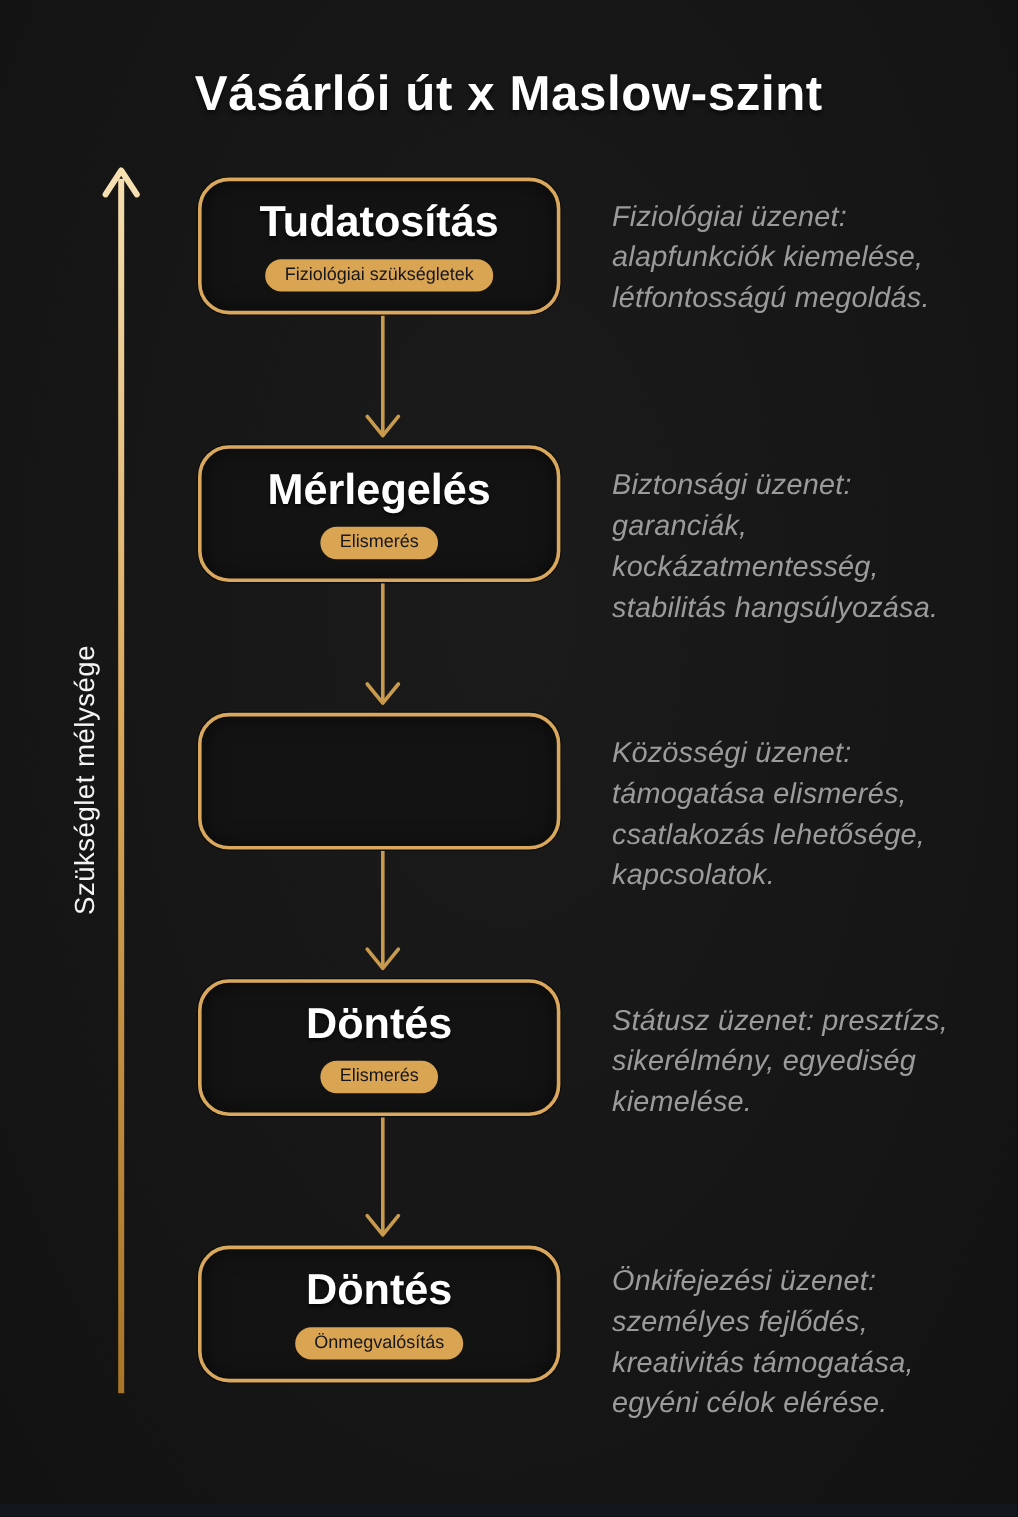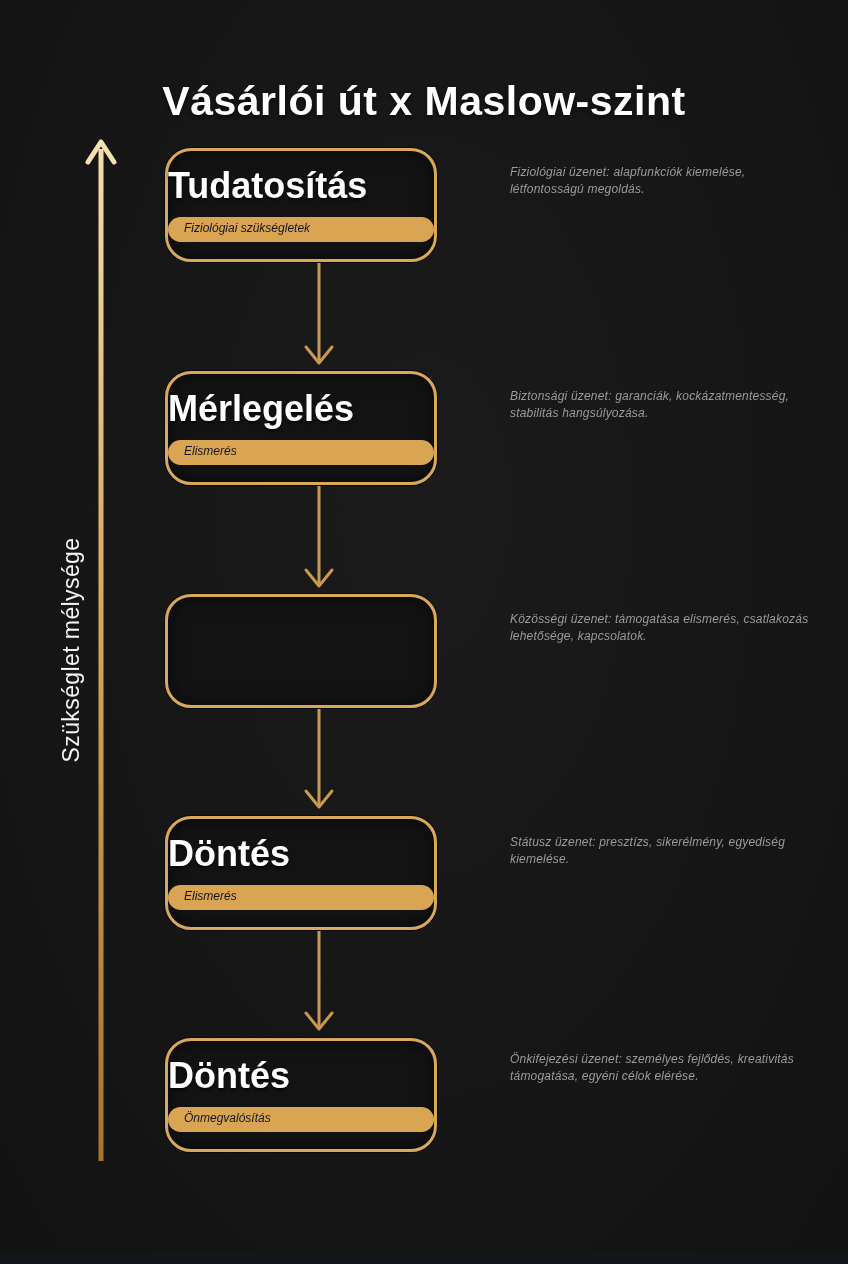--- a/index.html
+++ b/index.html
@@ -10,60 +10,58 @@
     background:radial-gradient(ellipse at 50% 40%, #1b1b1b 0%, #151515 70%, #121212 100%);
     overflow:hidden;
     font-family:"Liberation Sans", sans-serif;
   }
   .page-title{
     position:absolute;top:55px;left:0;width:848px;
     text-align:center;
     font-size:41px;font-weight:bold;color:#ffffff;
     letter-spacing:0.5px;
     text-shadow:0 2px 4px rgba(0,0,0,0.6);
-    margin-top:23px;
   }
   .axis-arrow{position:absolute;left:83px;top:135px;}
   .axis-label{
     position:absolute;left:71px;top:650px;
     transform:translate(-50%,-50%) rotate(-90deg);
     white-space:nowrap;
     color:#f4f4f4;font-size:23px;letter-spacing:0.4px;
   }
   .stage{position:absolute;left:0;top:0;width:848px;}
   .stage-box{
-    position:absolute;left:165px;width:272px;height:114px;
+    position:absolute;left:165px;width:302px;height:114px;
     box-sizing:border-box;
     border:3px solid #d9a85c;
     border-radius:26px;
     background:#131313;
     box-shadow:0 0 0 1px rgba(0,0,0,0.5), inset 0 0 18px rgba(0,0,0,0.55);
-    display:flex;flex-direction:column;justify-content:center;
+    display:flex;flex-direction:column;align-items:center;justify-content:center;
     gap:13px;
   }
   .stage-title{
     font-size:36px;font-weight:bold;color:#ffffff;
     text-shadow:0 2px 3px rgba(0,0,0,0.7);
     line-height:1;
   }
   .stage-badge{
     background:#d9a552;
     color:#16161f;
-    font-size:12px;
+    font-size:15px;
     padding:5px 16px 6px 16px;
     border-radius:999px;
     line-height:1.1;
     white-space:nowrap;
-    font-style:italic;
   }
   .stage-message{
     position:absolute;left:510px;width:312px;
     font-style:italic;
     color:#9b9b9b;
-    font-size:12px;line-height:1.42;
+    font-size:24px;line-height:1.42;
     letter-spacing:0.2px;
   }
   .flow-arrow{position:absolute;left:301px;}
   .bottom-strip{
     position:absolute;left:0;bottom:0;width:848px;height:11px;
     background:#13161d;
   }
 </style>
 </head>
 <body>

